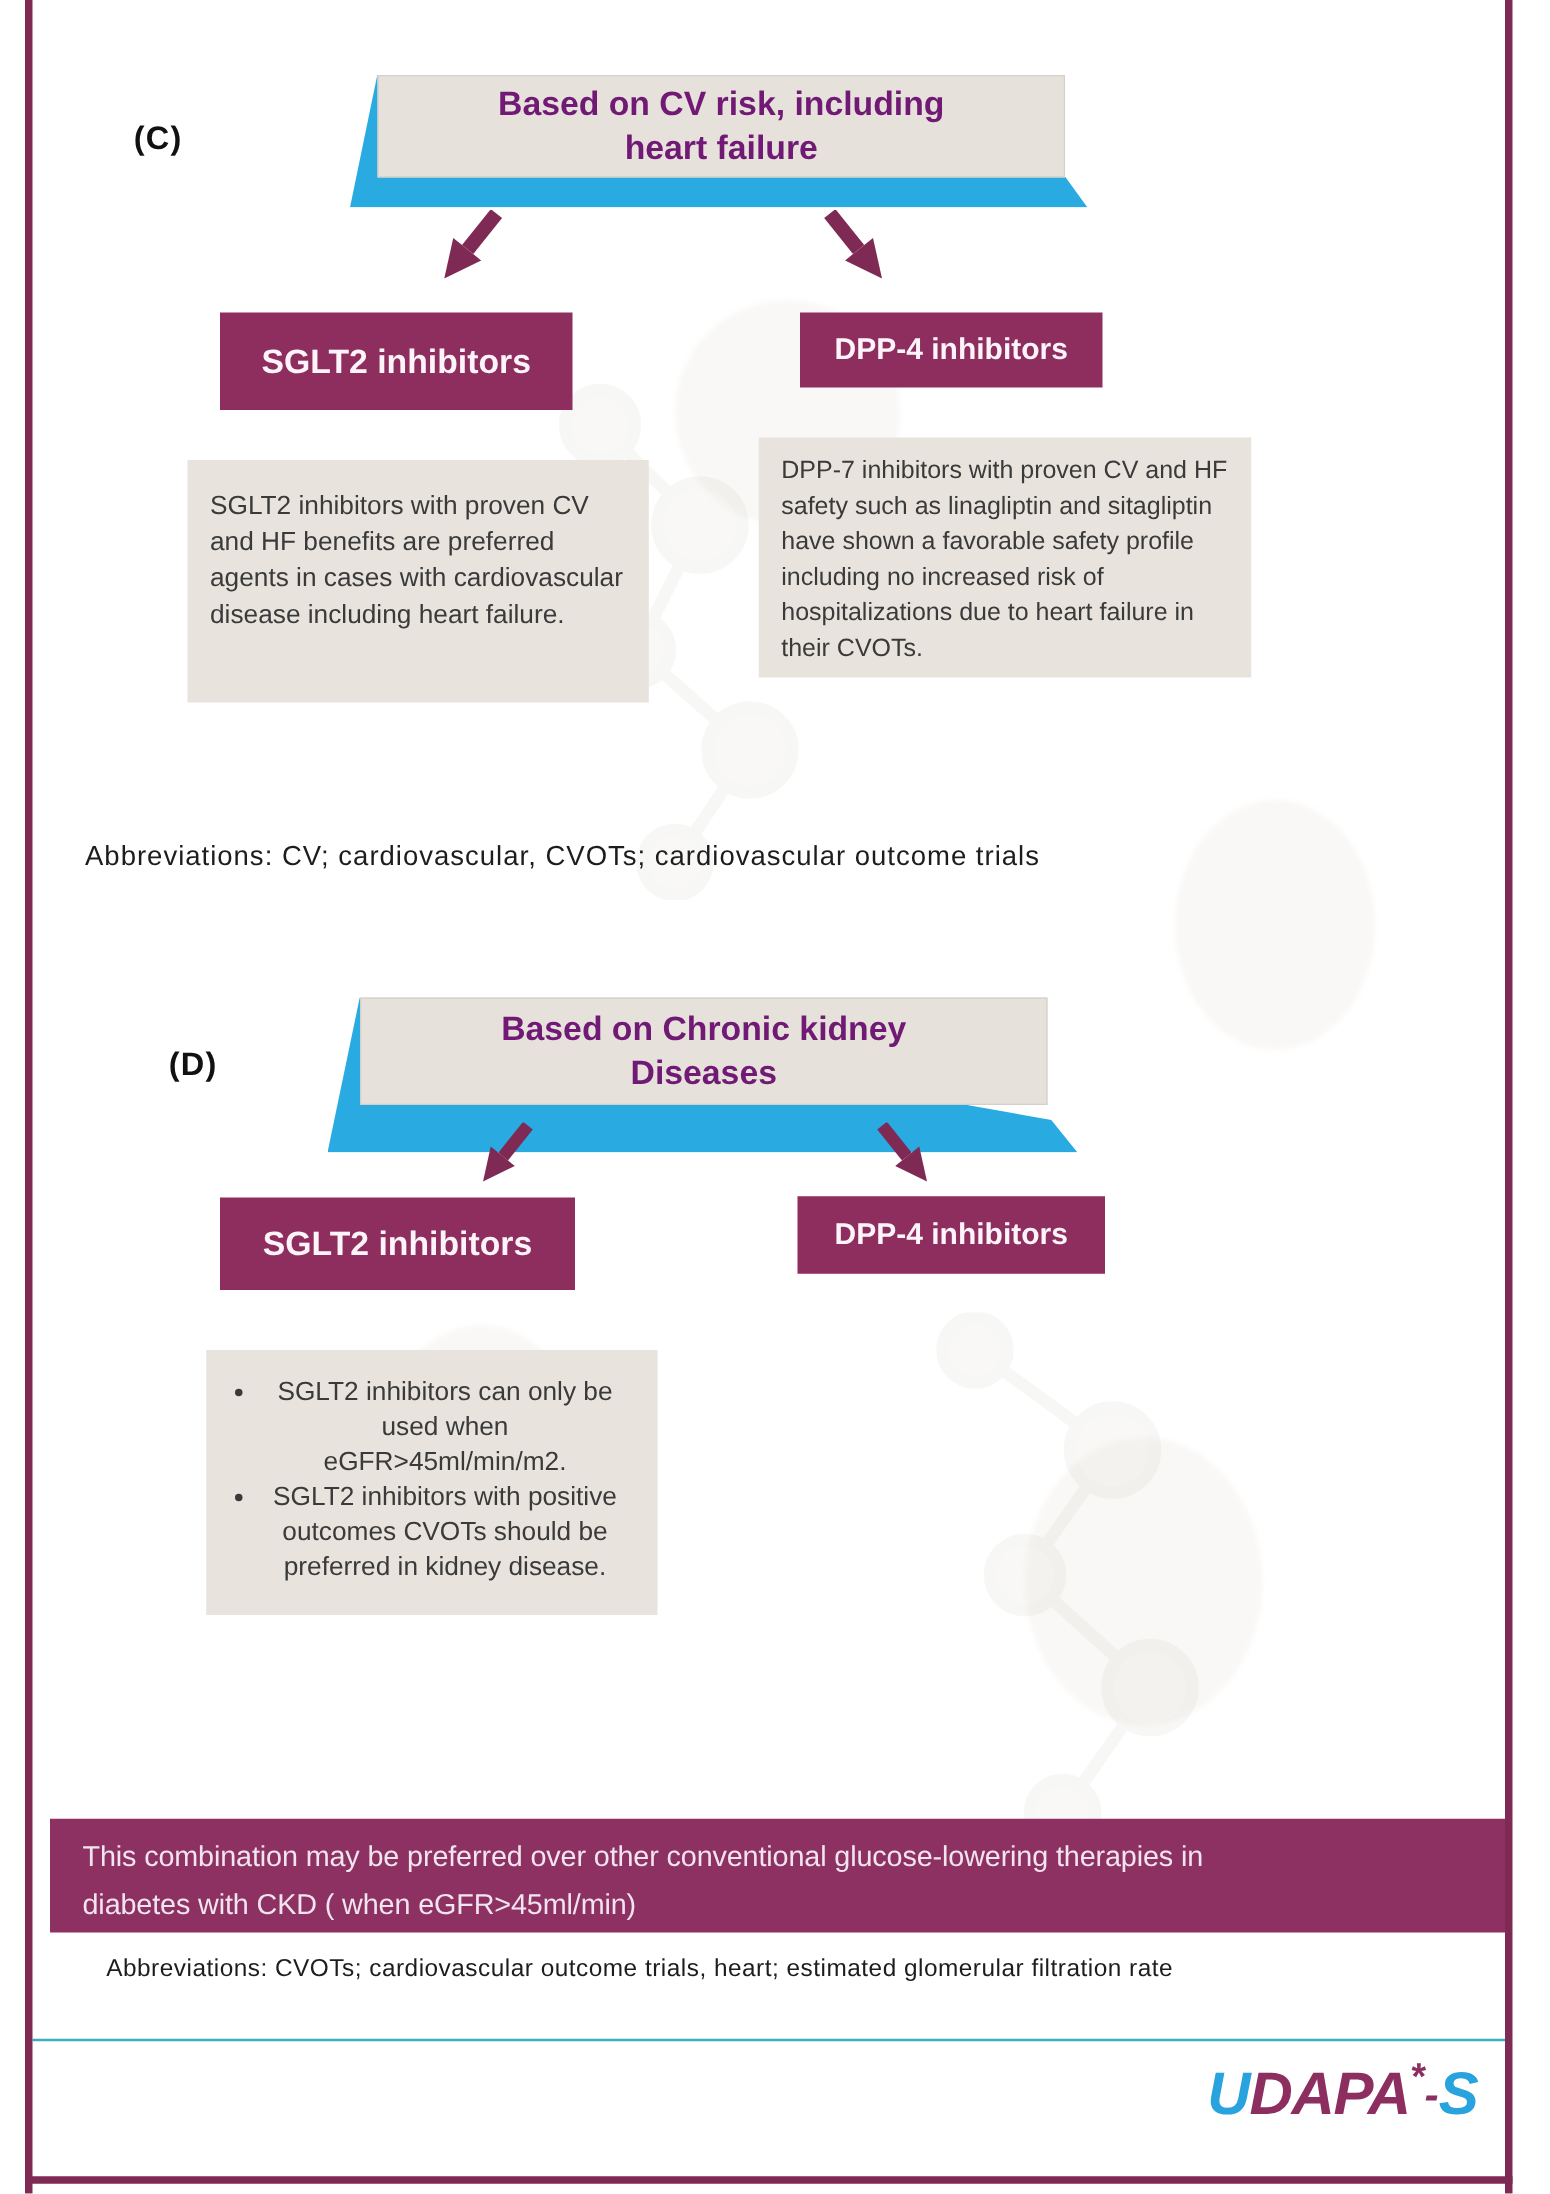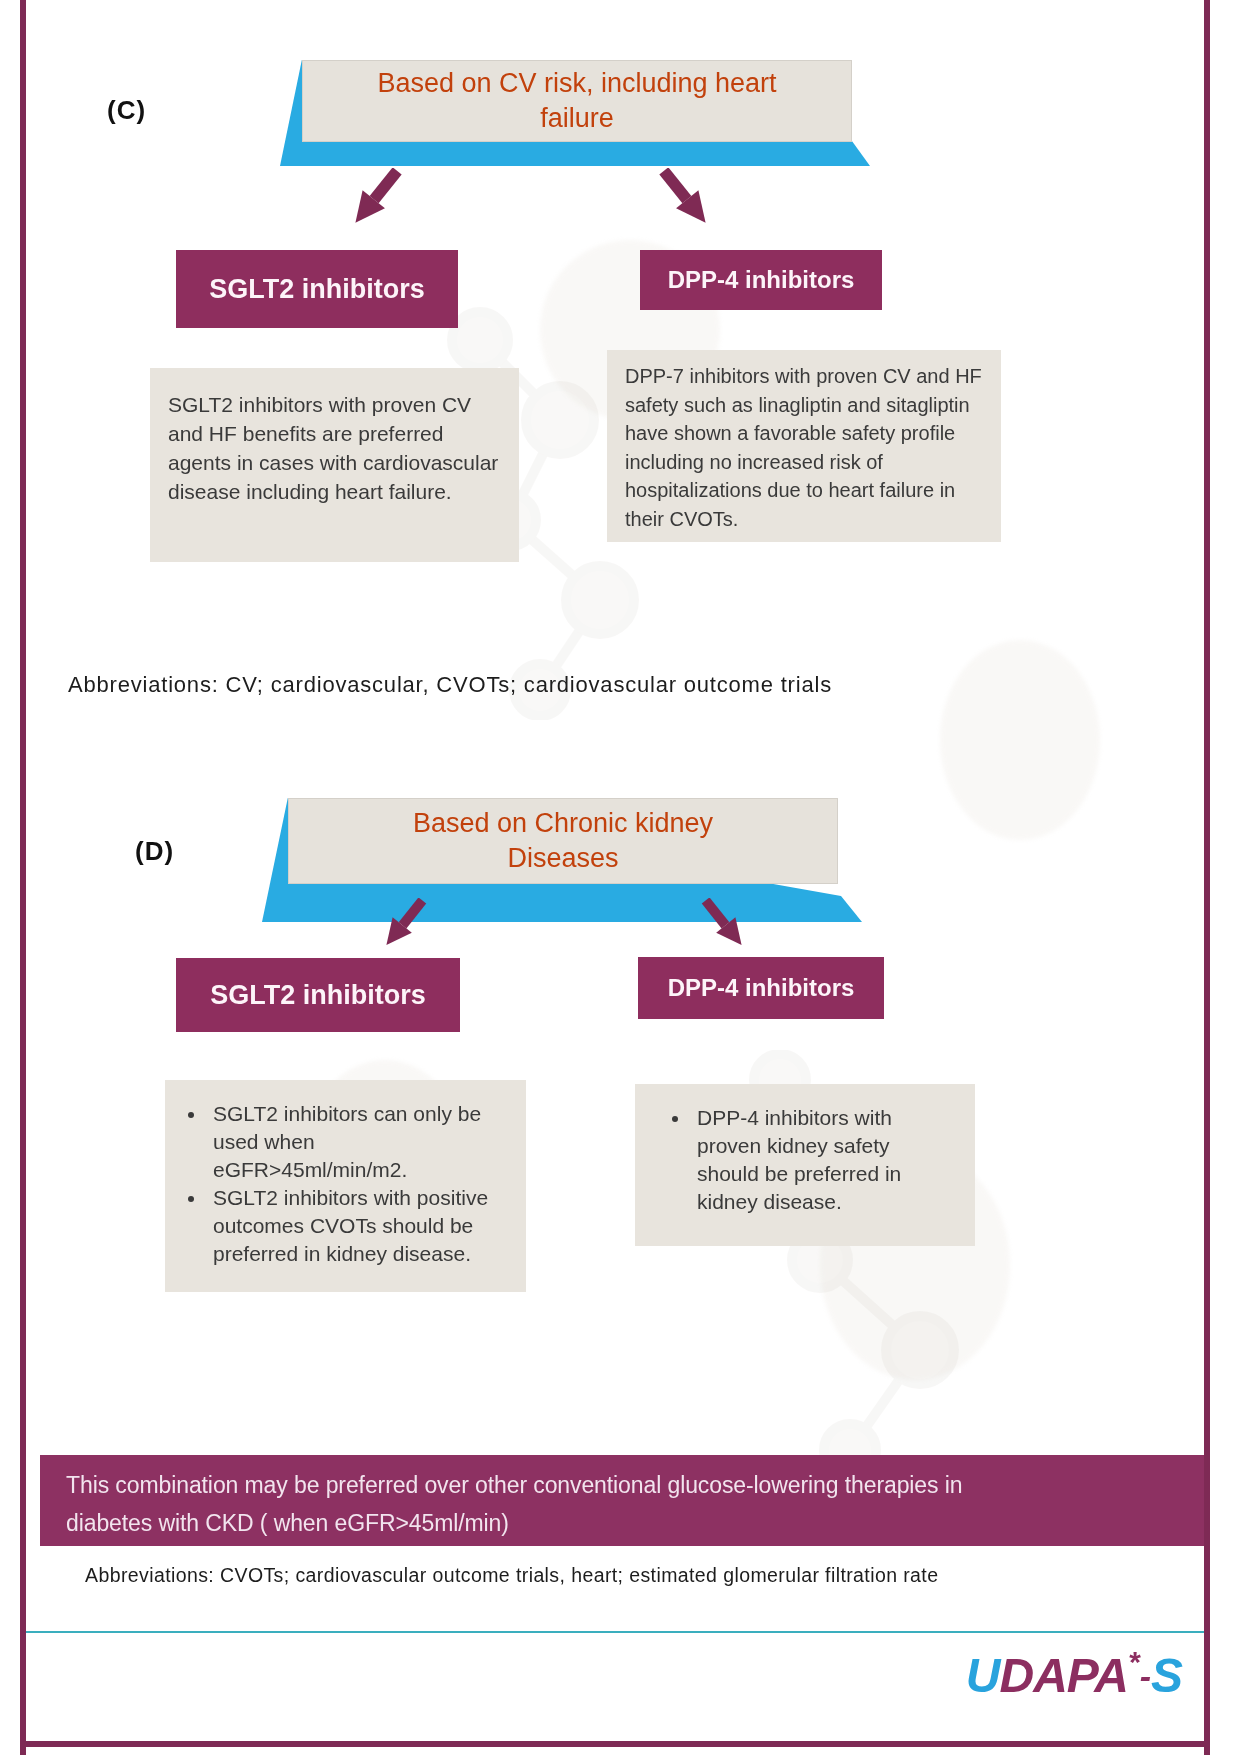--- a/index.html
+++ b/index.html
@@ -30,30 +30,30 @@
   .molecule{opacity:.06;}
   
   .panel-label{font-size:26px;font-weight:bold;color:#111;letter-spacing:1px;}
   
   .hdr-wrap{}
   .hdr-blue{position:absolute;inset:0;background:var(--blue);}
   .hdr-gray{
     position:absolute;background:var(--box-gray);border:1px solid #d4d0c9;
     display:flex;align-items:center;justify-content:center;text-align:center;
   }
-  .hdr-text{font-size:27px;font-weight:normal;color:#c2410c;line-height:1.3;}
+  .hdr-text{font-size:27px;font-weight:bold;color:#701a75;line-height:1.3;}
   
   .title-box{
     background:var(--maroon);color:#fdf4f9;font-weight:bold;
     display:flex;align-items:center;justify-content:center;text-align:center;
   }
   
   .desc-box{background:#e8e4dd;color:var(--text-dark);}
   .desc-box p{margin:0;}
-  .desc-box ul{margin:0;padding-left:28px;}
+  .desc-box ul{margin:0;padding-left:28px;text-align:center;}
   .desc-box li{margin:0;padding-left:6px;}
   
   .banner{
     background:var(--banner-maroon);color:#f2e4ee;
     font-size:23px;line-height:35px;letter-spacing:-0.1px;
   }
   .abbrev{color:#1d1d1d;white-space:nowrap;}
   .abbrev b{font-weight:normal;}
   .arrow-icon{color:var(--arrow-maroon);display:block;}
   
@@ -169,25 +169,20 @@
   <div class="abs title-box" style="left:638px;top:957px;width:246px;height:62px;font-size:24px;">
     <span>DPP-4 inhibitors</span>
   </div>
 
   <div class="abs desc-box" style="left:165px;top:1080px;width:333px;height:192px;padding:20px 14px 0 14px;font-size:21px;line-height:28px;">
     <ul style="max-width:292px;">
       <li>SGLT2 inhibitors can only be used when eGFR&gt;45ml/min/m2.</li>
       <li>SGLT2 inhibitors with positive outcomes CVOTs should be preferred in kidney disease.</li>
     </ul>
   </div>
-  <div class="abs desc-box" style="left:635px;top:1084px;width:300px;height:142px;padding:20px 12px 0 28px;font-size:21px;line-height:28px;">
-    <ul style="max-width:230px;">
-      <li>DPP-4 inhibitors with proven kidney safety should be preferred in kidney disease.</li>
-    </ul>
-  </div>
 
   <div class="abs banner" style="left:40px;top:1455px;width:1114px;height:80px;padding:11px 24px 0 26px;line-height:38px;">
     <span style="display:inline-block;max-width:930px;">This combination may be preferred over other conventional glucose-lowering therapies in diabetes with CKD ( when eGFR&gt;45ml/min)</span>
   </div>
 
   <div class="abs abbrev" style="left:85px;top:1564px;font-size:19.5px;letter-spacing:0.4px;">
     <b>Abbreviations</b><span>: CVOTs; cardiovascular outcome trials, heart; estimated glomerular filtration rate</span>
   </div>
 
   <div class="abs footer-line" style="left:26px;top:1631px;width:1178px;"></div>

